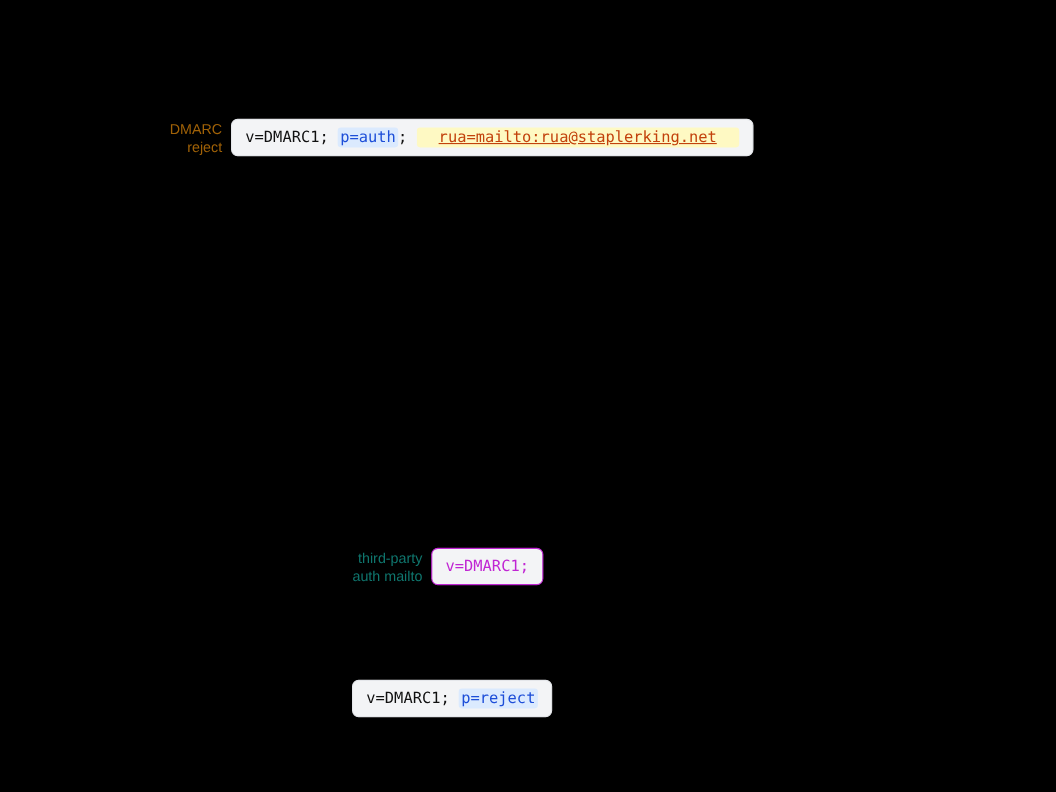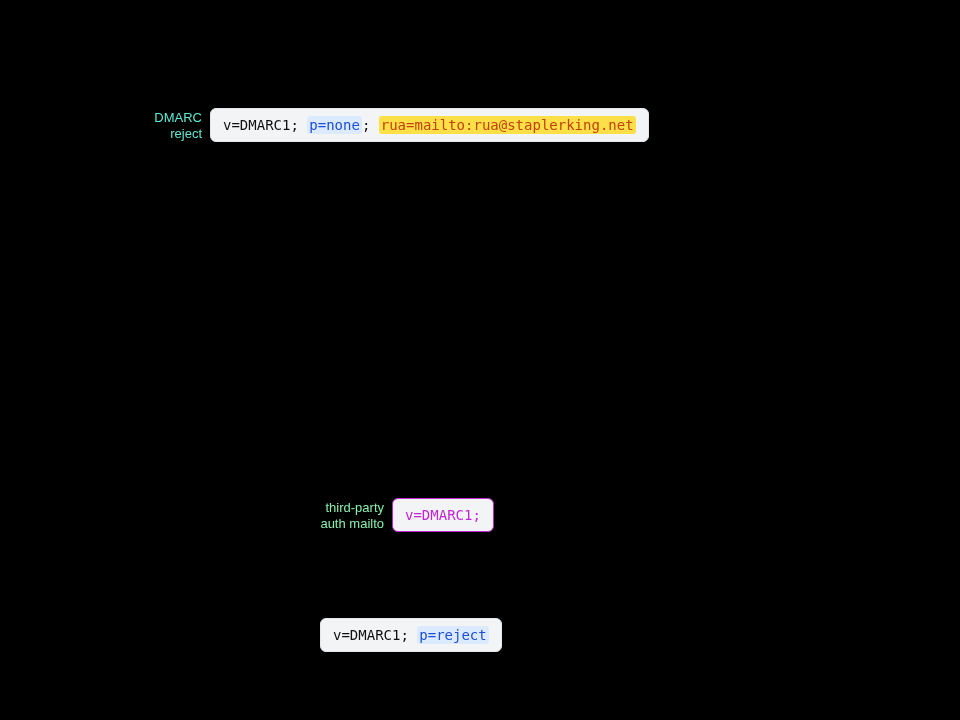--- a/index.html
+++ b/index.html
@@ -1,36 +1,36 @@
 <!DOCTYPE html>
 <html><head>
 <meta charset="utf-8">
 <style>
   html,body{margin:0;padding:0;width:960px;height:720px;background:#000;font-family:ui-monospace,Menlo,Consolas,monospace;font-size:14px;}
   .stage{position:relative;width:960px;height:720px;}
-  .lbl{position:absolute;color:#5eead4;font-family:-apple-system,Helvetica,Arial,sans-serif;font-size:13px;text-align:right;line-height:1.2;}
-  .lbl-purple{color:#86efac;}
+  .lbl{position:absolute;color:#a16207;font-family:-apple-system,Helvetica,Arial,sans-serif;font-size:13px;text-align:right;line-height:1.2;}
+  .lbl-purple{color:#0f766e;}
   .rec{position:absolute;background:#f3f4f6;border:1px solid #e5e7eb;border-radius:6px;padding:8px 12px;white-space:nowrap;color:#111;}
   .rec.purple-border{border:1.5px solid #c026d3;}
   .hl-blue{background:#dbeafe;color:#1d4ed8;border-radius:3px;padding:1px 2px;}
-  .hl-orange{background:#fde047;color:#c2410c;border-radius:3px;padding:1px 2px;}
+  .hl-orange{background:#fef9c3;color:#c2410c;border-radius:3px;padding:1px 20px;text-decoration:underline;}
   .txt-purple{color:#c026d3;}
 </style>
 </head>
 <body>
 
 <div class="stage">
 
   <div class="lbl" style="left:116px;top:110px;width:86px;">
     <span>DMARC</span><br>
     <span>reject</span>
   </div>
 
   <div class="rec" style="left:210px;top:108px;">
-    <span>v=DMARC1; </span><span class="hl-blue">p=none</span><span>; </span><span class="hl-orange">rua=mailto:rua@staplerking.net</span>
+    <span>v=DMARC1; </span><span class="hl-blue">p=auth</span><span>; </span><span class="hl-orange">rua=mailto:rua@staplerking.net</span>
   </div>
 
 
 
 
   <div class="lbl lbl-purple" style="left:298px;top:500px;width:86px;">
     <span>third-party</span><br>
     <span>auth mailto</span>
   </div>
 

